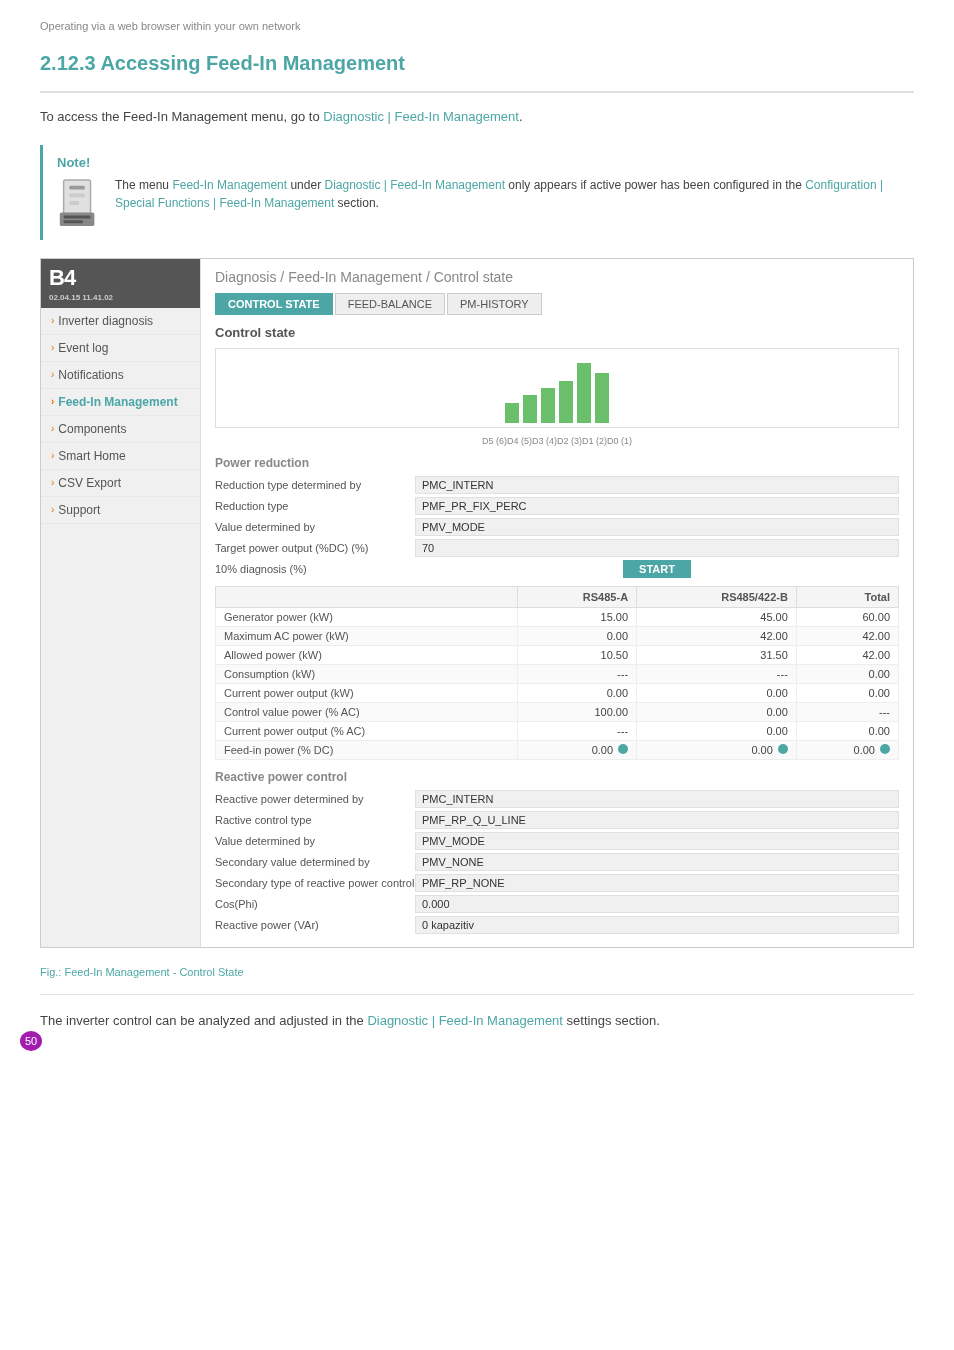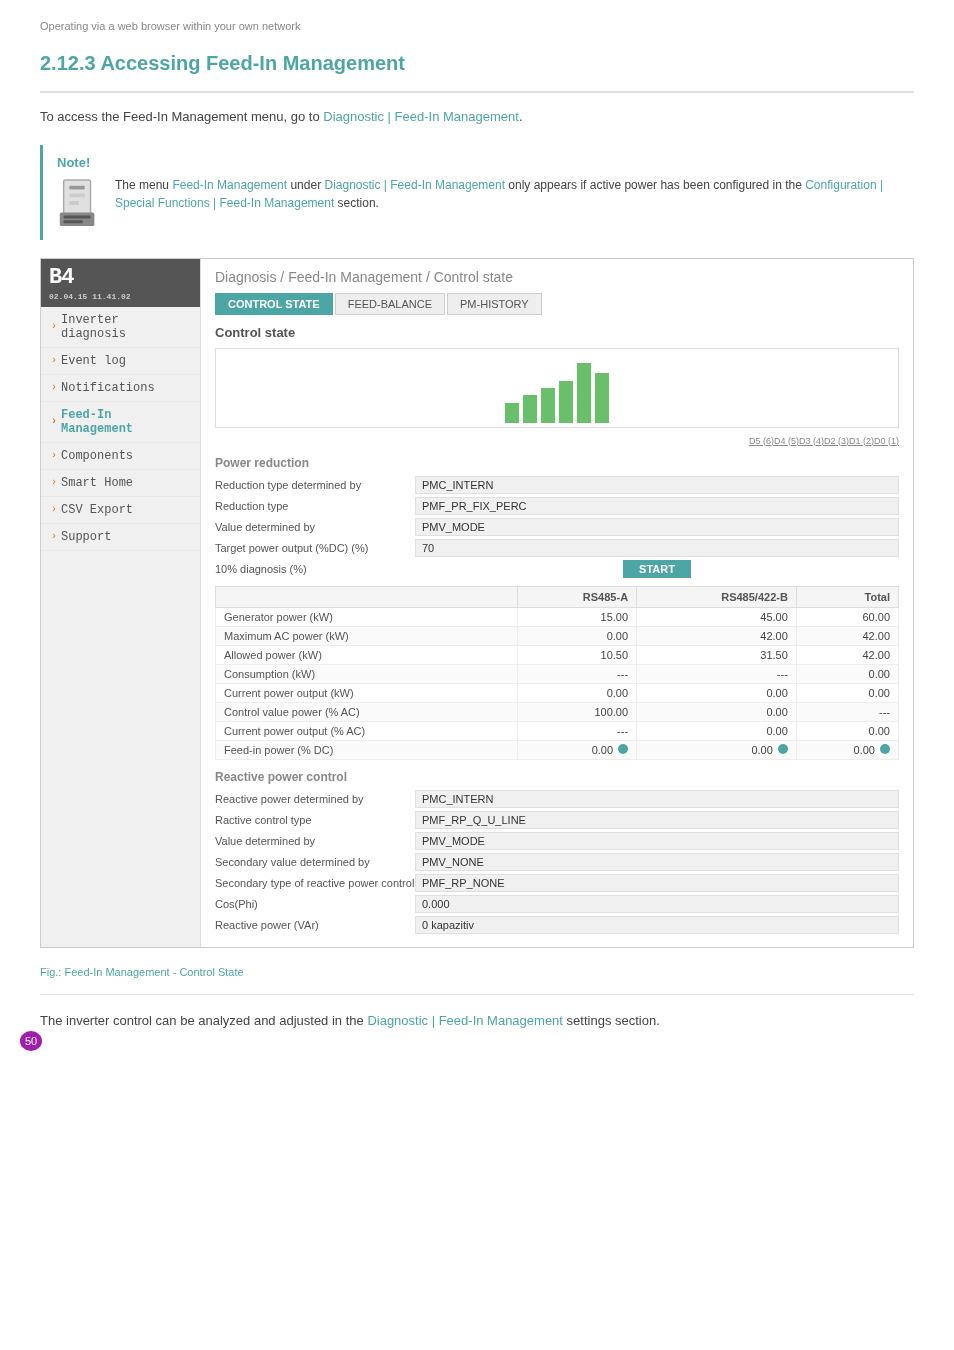--- a/index.html
+++ b/index.html
@@ -78,21 +78,20 @@
       display: flex;
       gap: 0;
     }
     
     .sidebar {
       width: 160px;
       background: #f0f0f0;
       border-right: 1px solid #ddd;
       padding: 0;
       flex-shrink: 0;
-      font-family: Liberation Mono, monospace;
     }
     .sidebar-logo {
       background: #555;
       padding: 6px 8px;
       display: flex;
       align-items: center;
       gap: 4px;
       font-size: 20px;
       font-weight: bold;
       color: #fff;
@@ -175,25 +174,24 @@
       justify-content: center;
       position: relative;
     }
     .chart-bar {
       background: #6abf6a;
       width: 14px;
       margin: 0 1px;
     }
     .chart-labels {
       display: flex;
-      justify-content: flex-end;
+      justify-content: center;
       font-size: 9px;
       color: #888;
       margin-bottom: 10px;
-      text-decoration: underline;
     }
     
     .section-header {
       font-size: 12px;
       font-weight: bold;
       color: #888;
       margin-bottom: 6px;
       margin-top: 4px;
     }
     .form-row {

